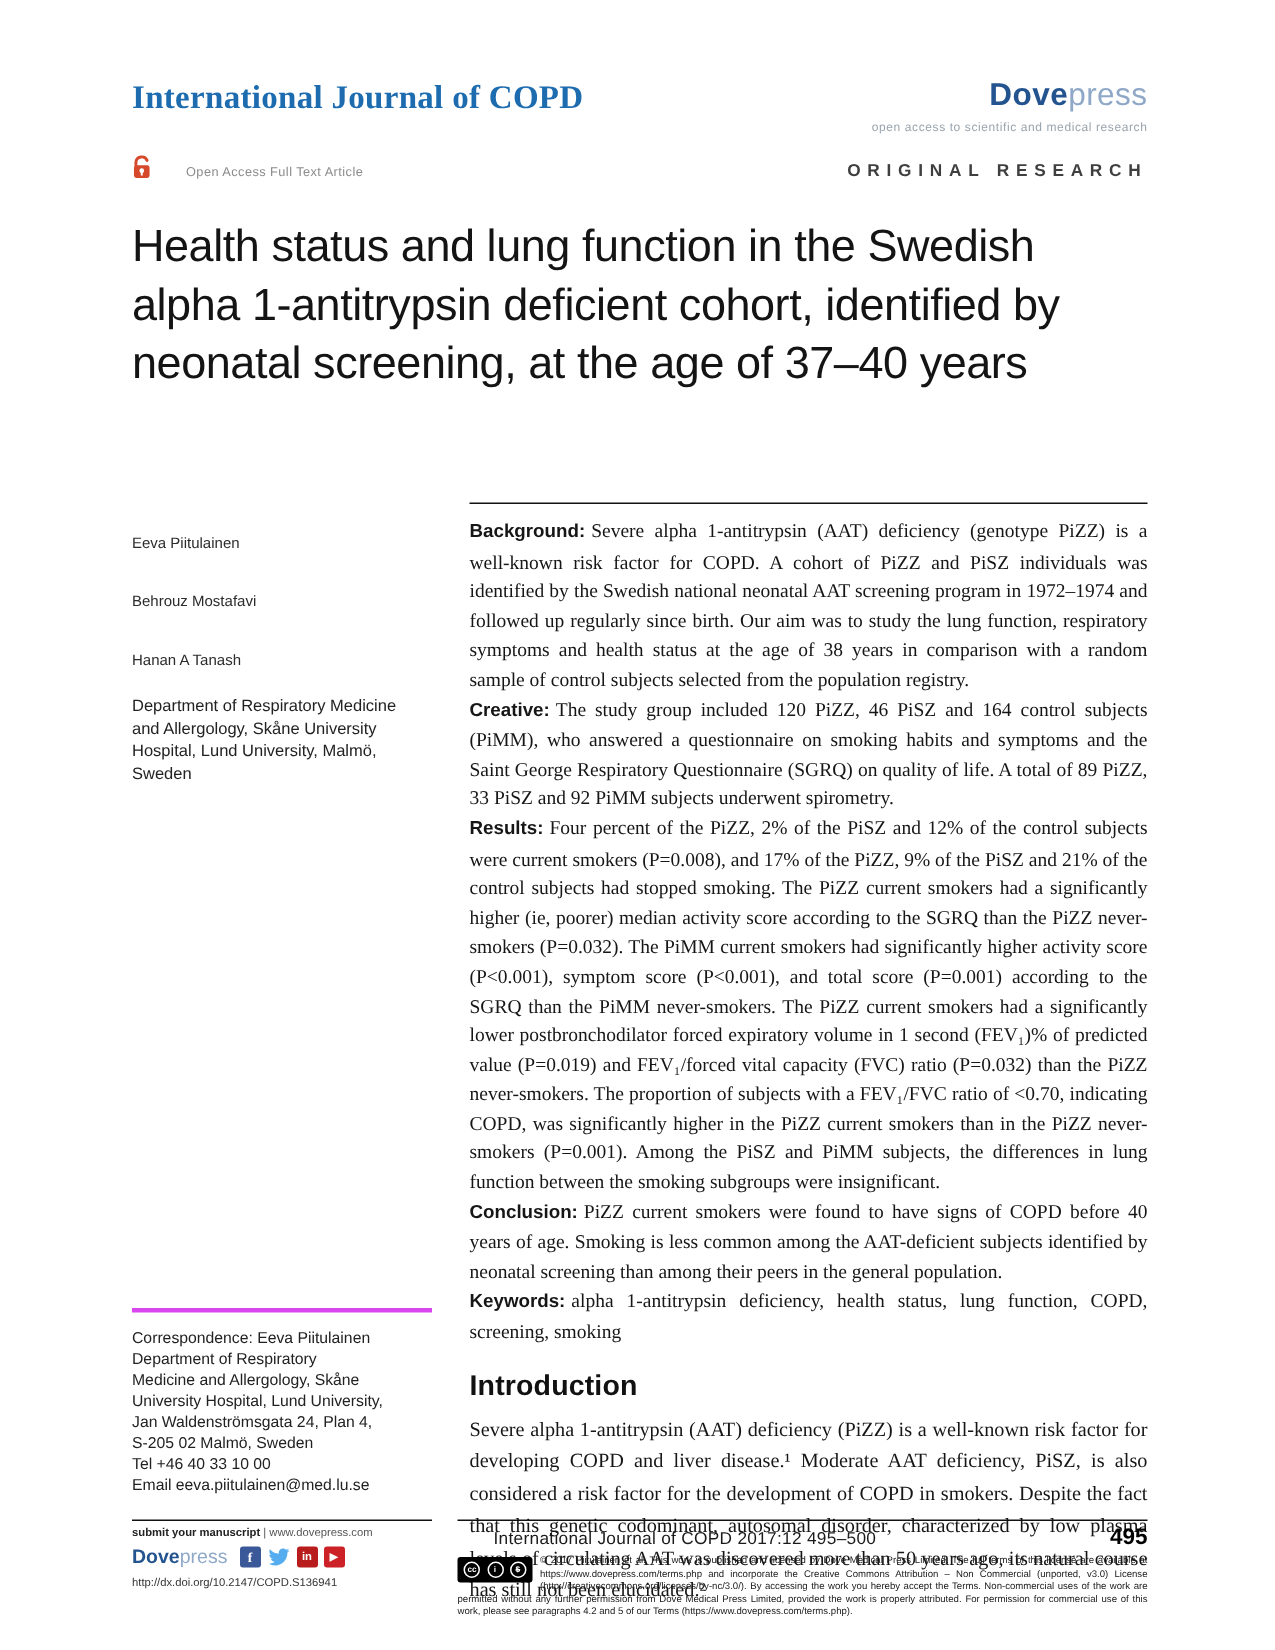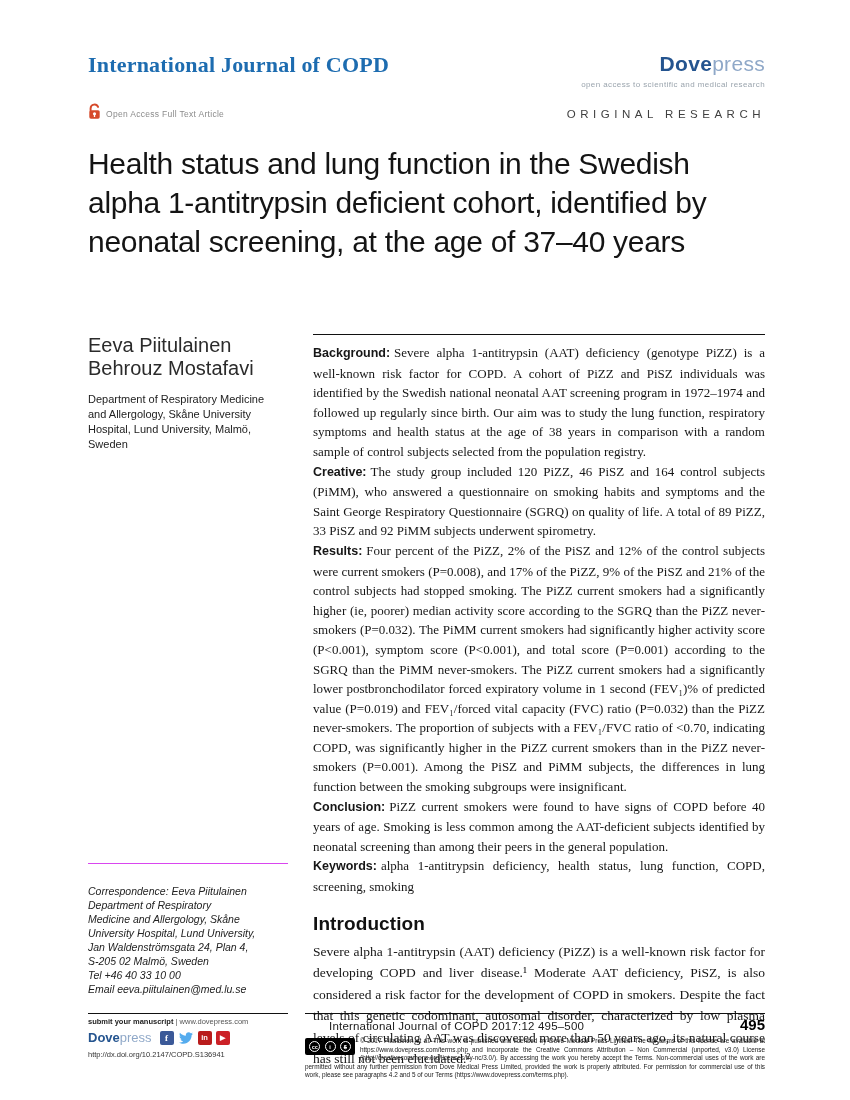--- a/index.html
+++ b/index.html
@@ -17,40 +17,40 @@
     font-family:"Liberation Serif", serif; font-weight:bold;
     font-size:22px; color:#1d6cb0; letter-spacing:0.2px;
   }
   .dove-block { text-align:right; }
   .dove-logo { font-size:21px; letter-spacing:0.3px; }
   .dove-logo .dove-word { font-weight:bold; color:#24548f; }
   .dove-logo .press-word { font-weight:normal; color:#8fa8c8; }
   .dove-tagline { margin-top:4px; font-size:8px; color:#9aa4ad; letter-spacing:0.4px; }
 
   .subheader-row { margin-top:14px; display:flex; justify-content:space-between; align-items:center; }
-  .oa-badge { display:flex; align-items:center; gap:5px; }
+  .oa-badge { display:flex; align-items:center; gap:23px; }
   .oa-text { font-size:8.5px; color:#8b8b8b; letter-spacing:0.3px; }
-  .article-type { font-size:11.5px; color:#3f3f3f; letter-spacing:4.5px; font-weight:400; }
+  .article-type { font-size:11.5px; color:#3f3f3f; letter-spacing:4.5px; font-weight:700; }
 
   
   .title {
     margin-top:20px; width:660px;
     font-size:30px; line-height:39px; letter-spacing:-0.3px;
     font-weight:400; color:#141414;
   }
 
   
   .columns { margin-top:73px; display:flex; height:662px; }
   .left-col { width:207px; margin-right:18px; display:flex; flex-direction:column; justify-content:space-between; }
   .right-col { flex:1; }
 
-  .author-name { font-size:20px; line-height:23px; color:#2b2b2b; }
+  .author-name { font-size:10px; line-height:23px; color:#2b2b2b;margin-top:16px; }
   .affiliation { margin-top:12px; font-size:11px; line-height:15px; color:#222; width:195px; }
 
-  .corr-block { border-top:1px solid #d946ef; padding-top:20px; width:200px;font-style:italic; }
+  .corr-block { border-top:3px solid #d946ef; padding-top:10px; width:200px; }
   .corr-line { font-size:10.5px; line-height:14px; color:#222; }
 
   .abstract { border-top:1.5px solid #111; padding-top:8px; }
   .abs-para {
     font-family:"Liberation Serif", serif; font-size:13px; line-height:19.6px;
     text-align:justify; color:#161616;
   }
   .abs-label { font-family:"Liberation Sans", sans-serif; font-weight:bold; font-size:12.5px; margin-right:4px; }
 
   .intro-heading { margin-top:16px; font-size:19px; font-weight:bold; color:#111; letter-spacing:0.1px; }
@@ -118,20 +118,21 @@
       <div class="article-type">ORIGINAL RESEARCH</div>
     </div>
 
     <h1 class="title">Health status and lung function in the Swedish alpha 1-antitrypsin deficient cohort, identified by neonatal screening, at the age of 37–40 years</h1>
 
     <div class="columns">
       <div class="left-col">
         <div>
           <div class="author-name">Eeva Piitulainen</div>
           <div class="author-name">Behrouz Mostafavi</div>
+          <div class="author-name">Hanan A Tanash</div>
           <div class="affiliation">Department of Respiratory Medicine and Allergology, Skåne University Hospital, Lund University, Malmö, Sweden</div>
         </div>
         <div class="corr-block">
           <div class="corr-line">Correspondence: Eeva Piitulainen</div>
           <div class="corr-line">Department of Respiratory</div>
           <div class="corr-line">Medicine and Allergology, Skåne</div>
           <div class="corr-line">University Hospital, Lund University,</div>
           <div class="corr-line">Jan Waldenströmsgata 24, Plan 4,</div>
           <div class="corr-line">S-205 02 Malmö, Sweden</div>
           <div class="corr-line">Tel +46 40 33 10 00</div>

